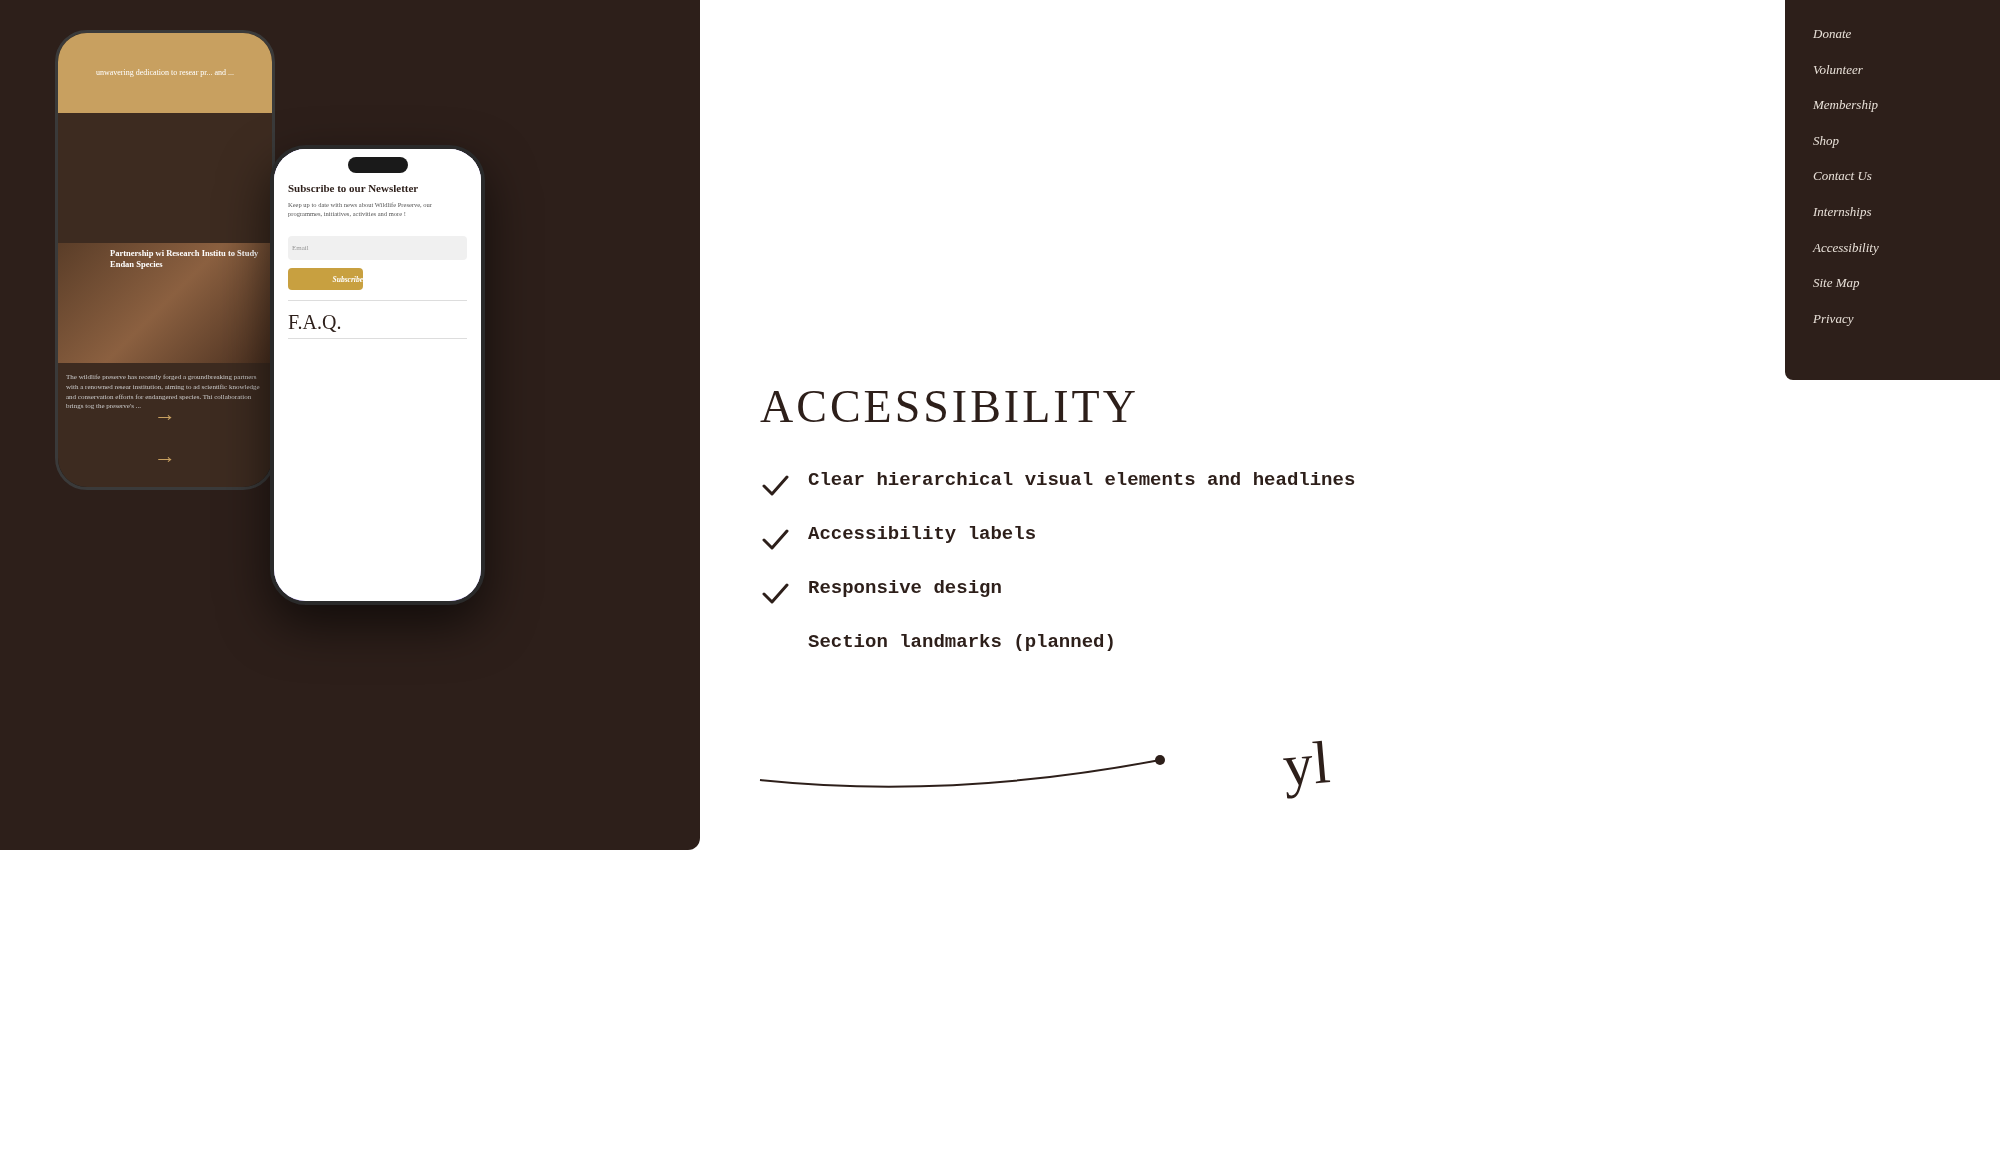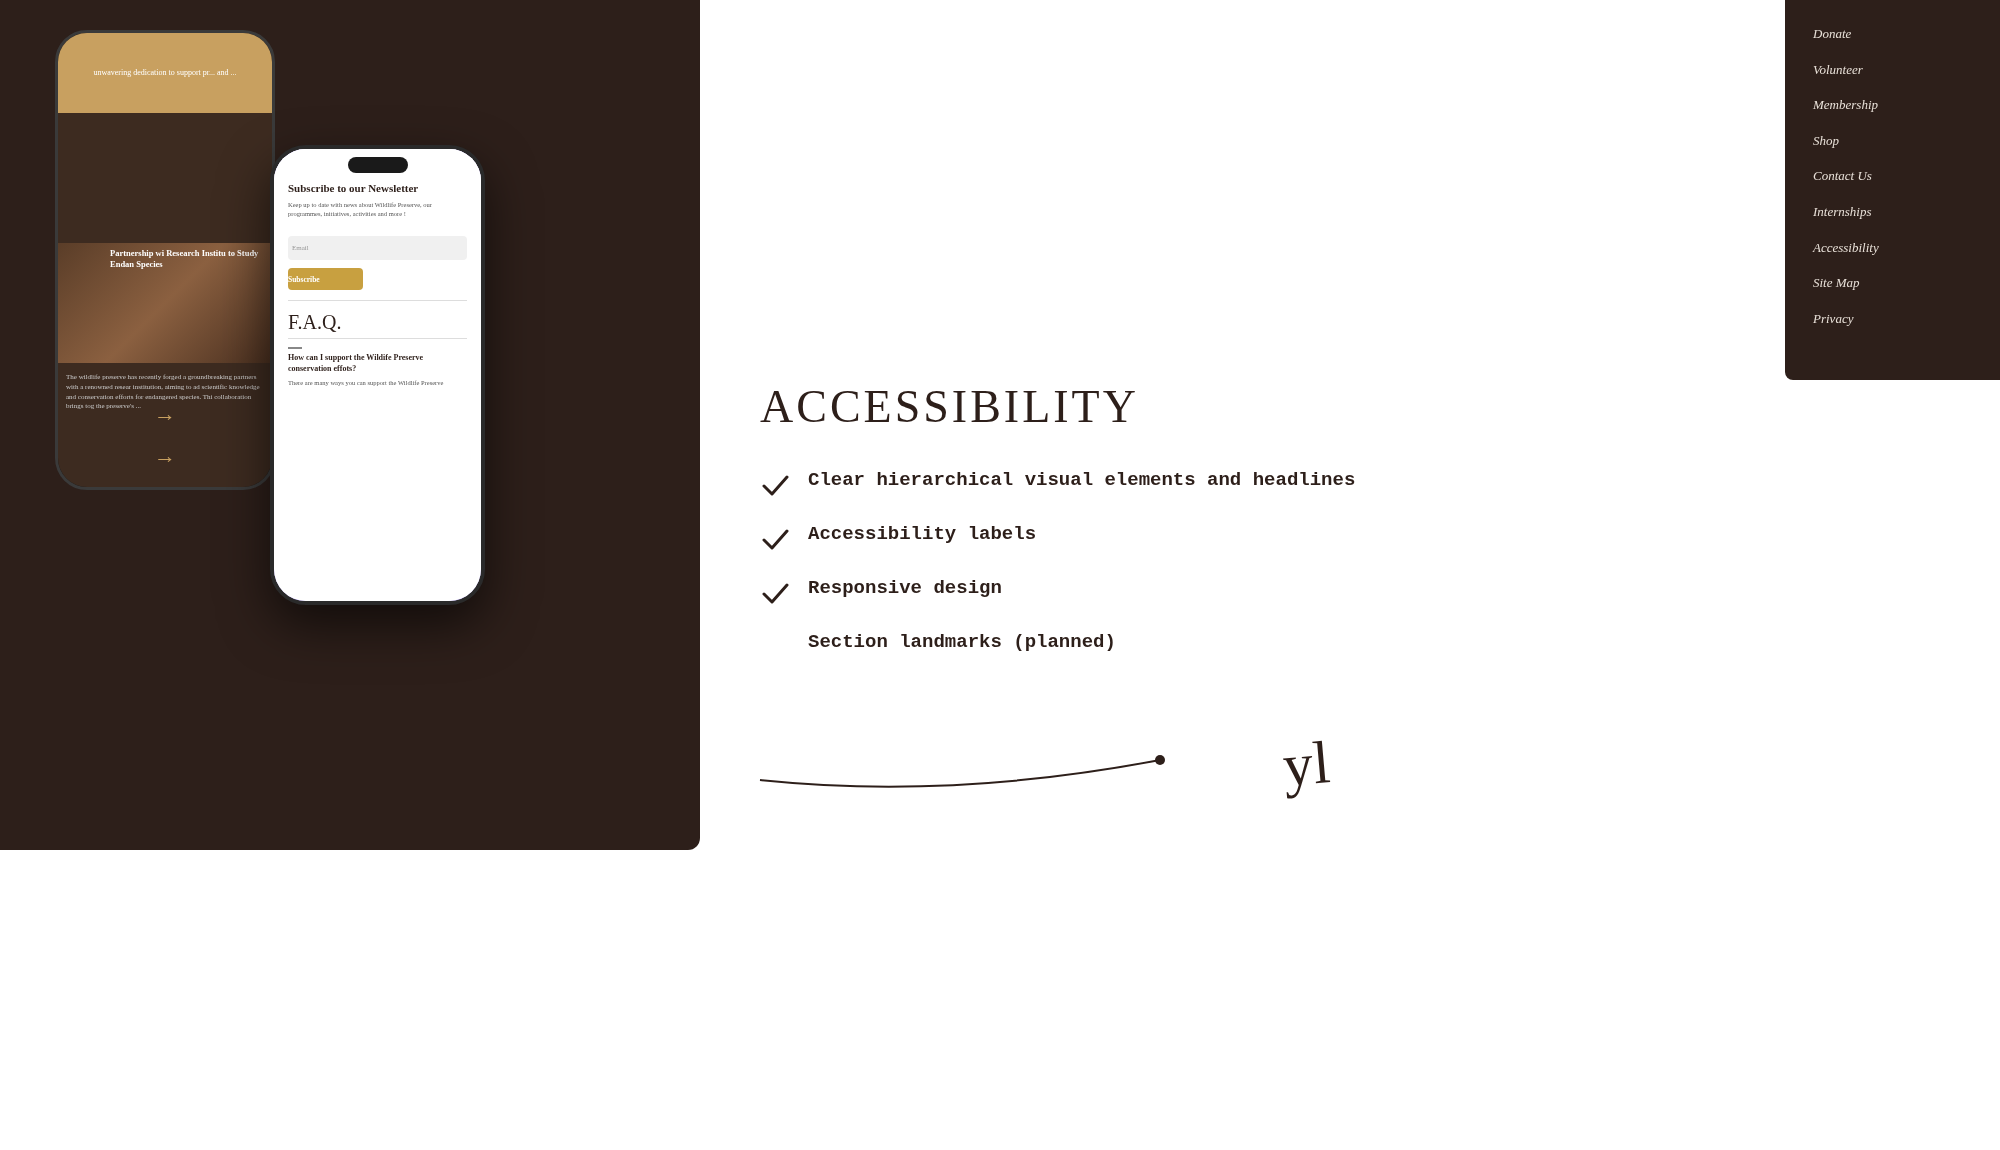--- a/index.html
+++ b/index.html
@@ -154,21 +154,22 @@
     }
 
     .subscribe-btn {
       margin: 8px 14px 0;
       width: 75px;
       height: 22px;
       background: #c8a040;
       border-radius: 4px;
       display: flex;
       align-items: center;
-      justify-content: flex-start;
+      justify-content: flex-end;
+      font-style: italic;
     }
 
     .subscribe-btn-text {
       font-size: 7.5px;
       color: white;
       font-weight: bold;
     }
 
     .divider-line {
       margin: 10px 14px;
@@ -303,21 +304,21 @@
 
   </style>
 </head>
 <body>
 
 <div class="left-section">
 
   <div class="phone-back">
     <div class="phone-back-screen">
       <div class="phone-back-top">
-        <span style="font-size:8px; color:#fff; padding:6px; text-align:center; line-height:1.4;">unwavering dedication to support pr... and ...</span>
+        <span style="font-size:8px; color:#fff; padding:6px; text-align:center; line-height:1.4;">unwavering dedication to resear pr... and ...</span>
       </div>
       <div style="position:relative; height:280px;">
         <div class="phone-back-img"></div>
         <div class="phone-back-title">Partnership wi Research Institu to Study Endan Species</div>
         <div class="phone-back-body">The wildlife preserve has recently forged a groundbreaking partners with a renowned resear institution, aiming to ad scientific knowledge and conservation efforts for endangered species. Thi collaboration brings tog the preserve's ...</div>
       </div>
       <div style="position:absolute; bottom:60px; left:50%; transform:translateX(-50%); color:#c8a060; font-size:22px;">→</div>
       <div style="position:absolute; bottom:18px; left:50%; transform:translateX(-50%); color:#c8a060; font-size:22px;">→</div>
     </div>
   </div>
@@ -337,25 +338,20 @@
       <div class="subscribe-btn">
         <span class="subscribe-btn-text">Subscribe</span>
       </div>
 
       <div class="divider-line"></div>
 
       <div class="faq-signature">F.A.Q.</div>
 
       <div class="faq-divider"></div>
 
-      <div class="faq-item">
-        <div class="faq-minus"></div>
-        <div class="faq-question">How can I support the Wildife Preserve conservation effots?</div>
-        <div class="faq-answer">There are many ways you can support the Wildlife Preserve</div>
-      </div>
     </div>
   </div>
 
 </div>
 
 <div class="nav-menu">
   <div class="nav-item">Donate</div>
   <div class="nav-item">Volunteer</div>
   <div class="nav-item">Membership</div>
   <div class="nav-item">Shop</div>

